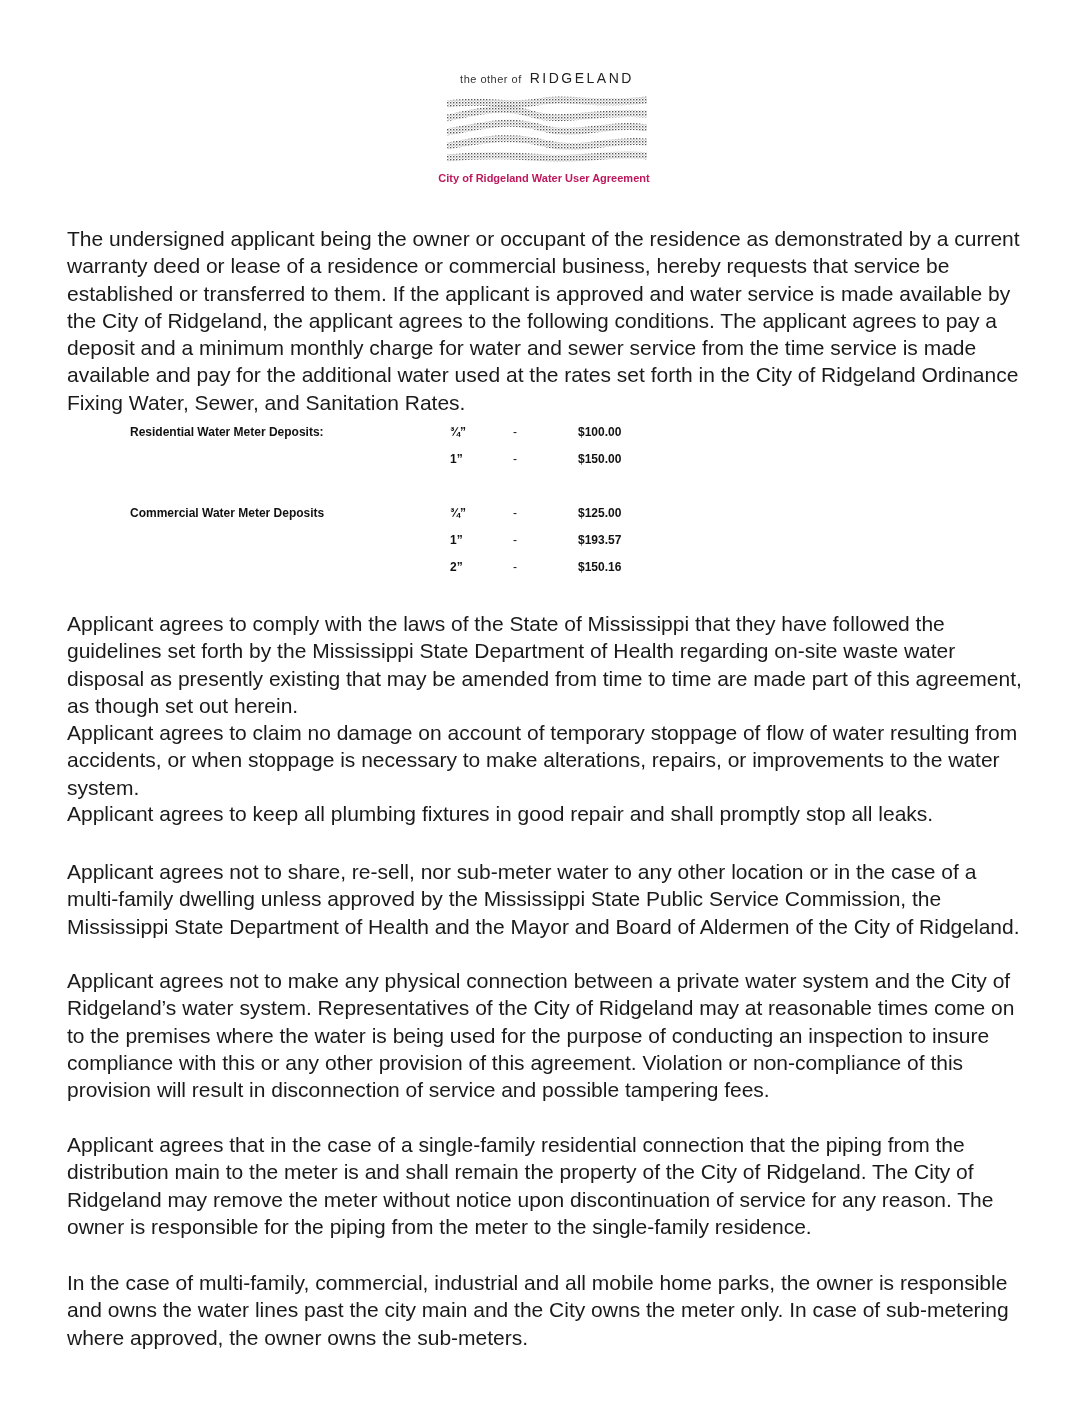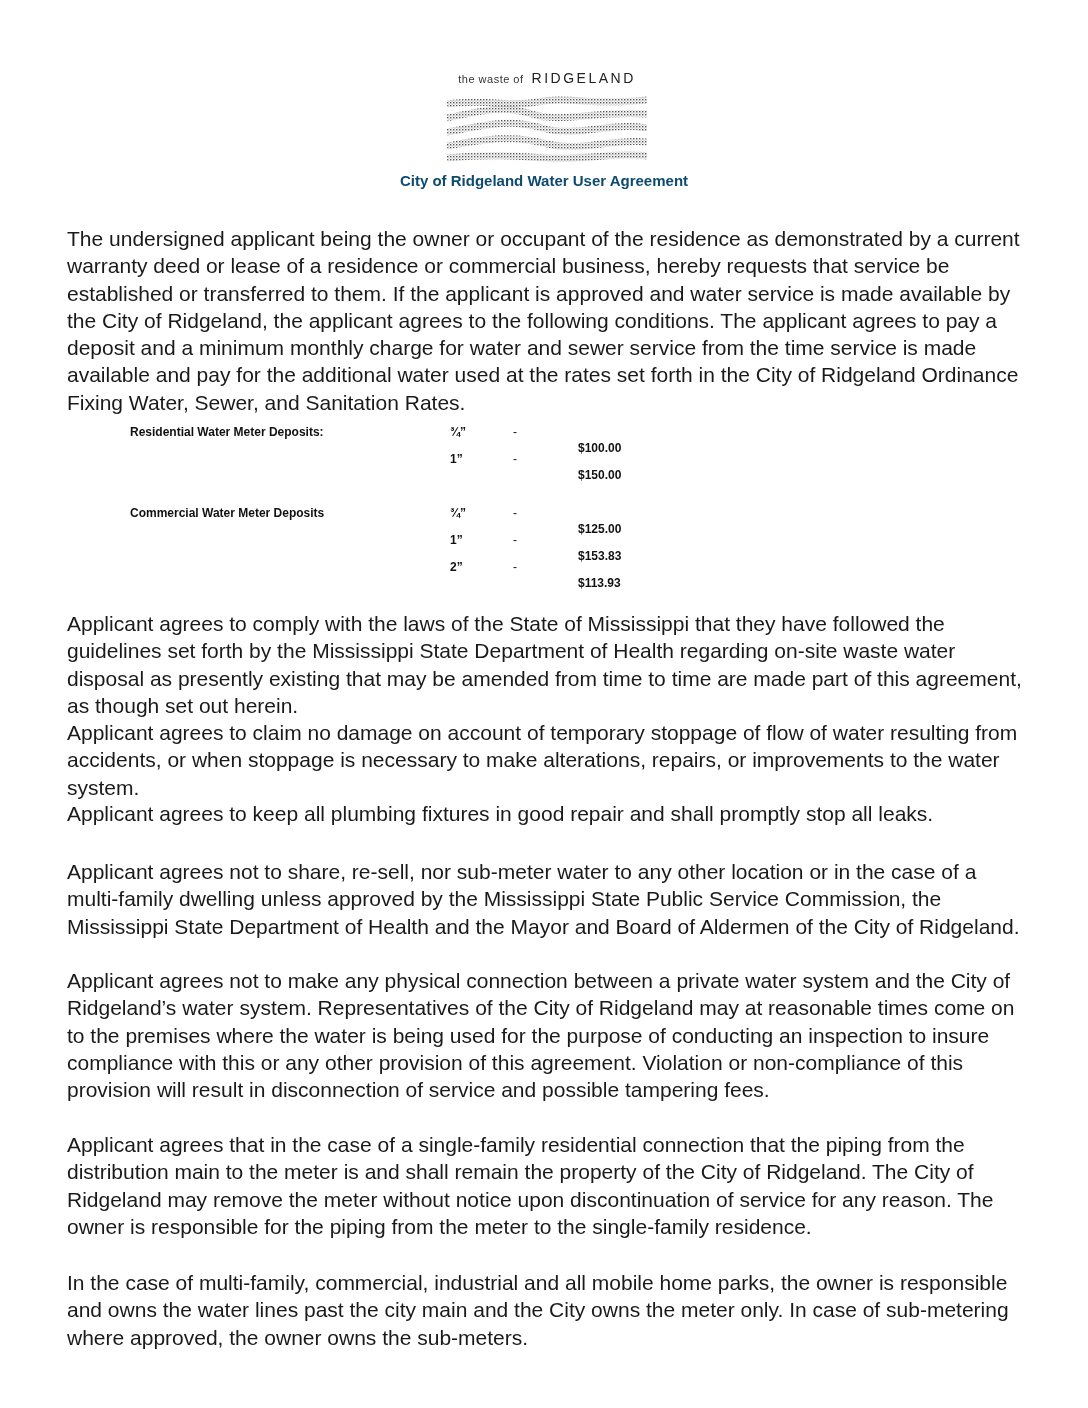--- a/index.html
+++ b/index.html
@@ -12,43 +12,43 @@
     }
     .logo-top {
       display: flex; align-items: baseline; justify-content: center; gap: 8px;
       height: 24px;
     }
     .logo-small { font-size: 11px; color: #333; letter-spacing: 0.5px; }
     .logo-big { font-size: 14px; color: #222; letter-spacing: 2.5px; }
     .logo-waves { display: block; margin-top: 2px; }
     .title {
       position: absolute; left: 0; width: 1088px; top: 172px; text-align: center;
-      font-weight: bold; font-size: 15px; color: #0c4a6e;
+      font-weight: bold; font-size: 11px; color: #be185d;
     }
     .para {
       position: absolute; left: 67px; width: 955px;
       font-size: 21px; line-height: 27.3px; color: #1a1a1a; margin: 0;
     }
     .deposits {
       position: absolute; left: 130px; top: 425px; width: 560px;
       font-weight: bold; font-size: 12px; color: #111;
     }
     .dep-row { position: relative; height: 27px; }
     .dep-group + .dep-group { margin-top: 27px; }
     .dep-label { position: absolute; left: 0; top: 0; }
     .dep-size { position: absolute; left: 320px; top: 0; }
     .dep-dash { position: absolute; left: 383px; top: 0; font-weight: normal; }
-    .dep-amount { position: absolute; left: 448px; top: 0; margin-top: 16px; }
+    .dep-amount { position: absolute; left: 448px; top: 0; }
   </style>
 </head>
 <body>
 
 <div class="logo">
   <div class="logo-top">
-    <span class="logo-small">the waste of</span>
+    <span class="logo-small">the other of</span>
     <span class="logo-big">RIDGELAND</span>
   </div>
   <svg class="logo-waves" width="200" height="66" viewBox="0 0 200 66">
     <defs>
       <pattern id="dots" width="3" height="3" patternUnits="userSpaceOnUse">
         <rect x="0" y="0" width="1.4" height="1.4" fill="#555"></rect>
         <rect x="1.6" y="1.6" width="1" height="1" fill="#888"></rect>
       </pattern>
     </defs>
     <g fill="none" stroke="url(#dots)" stroke-width="7">
@@ -82,26 +82,26 @@
   <div class="dep-group">
     <div class="dep-row">
       <span class="dep-label">Commercial Water Meter Deposits</span>
       <span class="dep-size">¾”</span>
       <span class="dep-dash">-</span>
       <span class="dep-amount">$125.00</span>
     </div>
     <div class="dep-row">
       <span class="dep-size">1”</span>
       <span class="dep-dash">-</span>
-      <span class="dep-amount">$153.83</span>
+      <span class="dep-amount">$193.57</span>
     </div>
     <div class="dep-row">
       <span class="dep-size">2”</span>
       <span class="dep-dash">-</span>
-      <span class="dep-amount">$113.93</span>
+      <span class="dep-amount">$150.16</span>
     </div>
   </div>
 </div>
 
 <p class="para" style="top:610px;">Applicant agrees to comply with the laws of the State of Mississippi that they have  followed the guidelines set forth by the Mississippi State Department of Health regarding on-site waste water disposal as presently existing that may be amended from time to time are made part of this agreement, as though set out herein.</p>
 <p class="para" style="top:719px;">Applicant agrees to claim no damage on account of temporary stoppage of flow of water resulting from accidents, or when stoppage is necessary to make alterations, repairs, or improvements to the water system.</p>
 <p class="para" style="top:800px;">Applicant agrees to keep all plumbing fixtures in good repair and shall promptly stop all leaks.</p>
 <p class="para" style="top:858px;">Applicant agrees not to share, re-sell, nor sub-meter water to any other location or in the case of a multi-family dwelling unless approved by the Mississippi State Public Service Commission, the Mississippi State Department of Health and the Mayor and Board of Aldermen of the City of Ridgeland.</p>
 <p class="para" style="top:967px;">Applicant agrees not to make any physical connection between a private water system and the City of Ridgeland’s water system. Representatives of the City of Ridgeland may at reasonable times come on to the premises where the water is being used for the purpose of conducting an inspection to insure compliance with this or any other provision of this agreement.  Violation or non-compliance of this provision will result in disconnection of service and possible tampering fees.</p>
 <p class="para" style="top:1131px;">Applicant agrees that in the case of a single-family residential connection that the piping from the distribution main to the meter is and shall remain the property of the City of Ridgeland.  The City of Ridgeland may remove the meter without notice upon discontinuation of service for any reason.  The owner is responsible for the piping from the meter to the single-family residence.</p>

